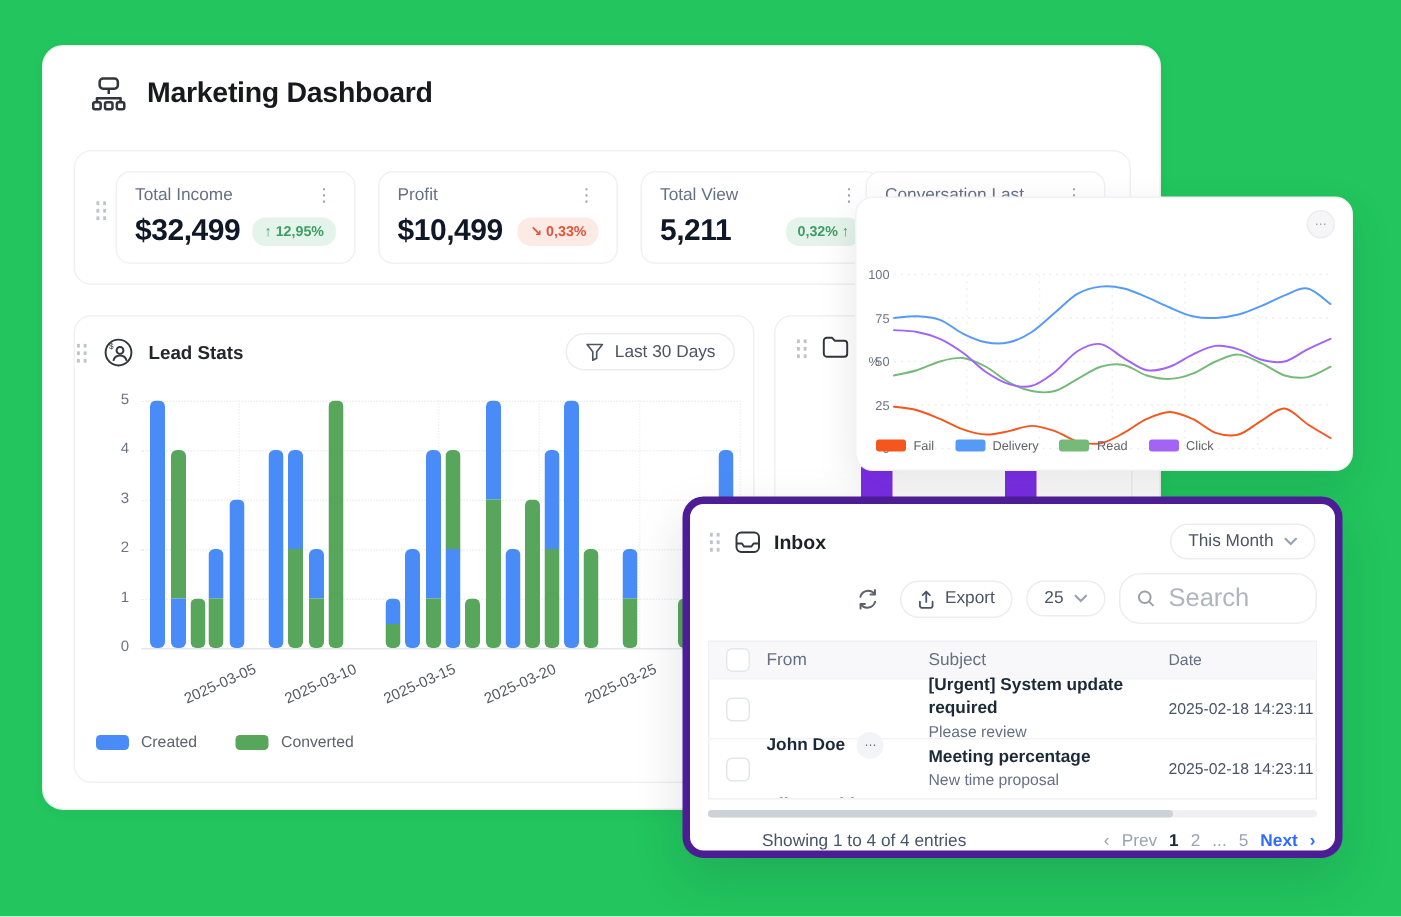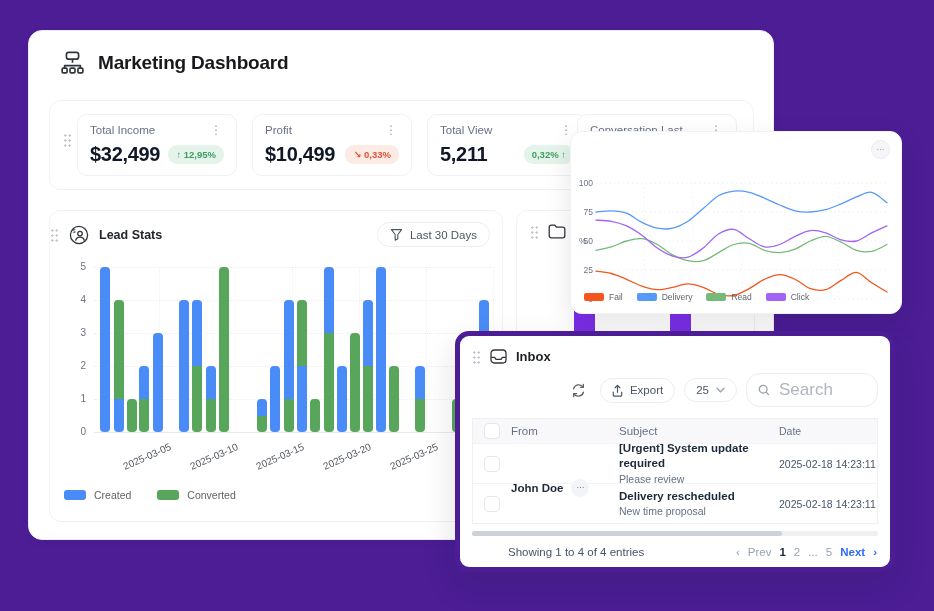--- a/index.html
+++ b/index.html
@@ -1,17 +1,17 @@
 <!DOCTYPE html>
 <html><head>
 <meta charset="utf-8">
 <style>
   html,body{margin:0;padding:0;}
   body{background:#fcfcfd;font-family:"Liberation Sans","DejaVu Sans",sans-serif;-webkit-font-smoothing:antialiased;}
-  #page{position:relative;width:934px;height:611px;overflow:hidden;background:#4c1d95;}
+  #page{position:relative;width:934px;height:611px;overflow:hidden;background:#22c55e;}
   .card{background:#fff;border-radius:14px;}
   
   #main-card{position:absolute;left:28px;top:30px;width:744px;height:508px;border:1px solid #ededf0;box-shadow:0 2px 10px rgba(16,24,40,.04);z-index:1;}
   #main-head{position:absolute;left:30px;top:18px;display:flex;align-items:center;gap:12px;}
   #main-title{font-size:19px;font-weight:700;color:#17191c;letter-spacing:-.2px;}
   
   #stats-wrap{position:absolute;left:20px;top:69px;width:703px;height:88px;border:1px solid #f1f1f4;border-radius:12px;}
   .drag{width:9px;height:14px;background-image:radial-gradient(circle,#bfc4cb 1.2px,transparent 1.3px);background-size:4.5px 5px;flex:none;}
   #stats-drag{position:absolute;left:13px;top:32px;}
   .stat-card{position:absolute;top:13px;width:160px;height:62px;border:1px solid #f1f1f4;border-radius:10px;background:#fff;padding:9px 12px;box-sizing:border-box;display:flex;flex-direction:column;justify-content:space-between;}
@@ -354,20 +354,28 @@
   <div id="inbox-card" class="card">
     <div id="ibx-head">
       <span class="drag"></span>
       <span>
         <svg width="17" height="15" viewBox="0 0 17 15" fill="none" stroke="#32363c" stroke-width="1.3" stroke-linejoin="round">
           <rect x="1" y="1" width="15" height="13" rx="3.2"></rect>
           <path d="M1.2 8.3h3.4l1.4 2h5l1.4-2h3.4"></path>
         </svg>
       </span>
       <span id="ibx-title">Inbox</span>
+      <button id="ibx-period" class="pill">
+        <span>This Month</span>
+        <span>
+          <svg width="9" height="6" viewBox="0 0 9 6" fill="none" stroke="#98a2b3" stroke-width="1.4" stroke-linecap="round">
+              <path d="M1 1.2l3.5 3.5L8 1.2"></path>
+            </svg>
+        </span>
+      </button>
     </div>
 
     <div id="ibx-tools">
       <button style="border:none;background:none;padding:4px;cursor:pointer;">
         <span>
           <svg width="17" height="17" viewBox="0 0 18 18" fill="none" stroke="#5f6368" stroke-width="1.4" stroke-linecap="round" stroke-linejoin="round">
             <path d="M13.9 5.4A5.7 5.7 0 0 0 3.8 7.2"></path>
             <path d="M14.1 2.5v3.1h-3.1"></path>
             <path d="M4.1 12.6a5.7 5.7 0 0 0 10.1-1.8"></path>
             <path d="M3.9 15.5v-3.1H7"></path>
@@ -427,21 +435,21 @@
             <span class="c-date">2025-02-18 14:23:11</span>
           </div>
           <div class="trow tdata">
             <span class="c-check">
               <span class="checkbox"></span>
             </span>
             <span class="c-from">
               <span>Alice Smith</span>
             </span>
             <span class="c-subj">
-              <div class="subj-main">Delivery rescheduled</div>
+              <div class="subj-main">Meeting percentage</div>
               <div class="subj-sub">New time proposal</div>
             </span>
             <span class="c-date">2025-02-18 14:23:11</span>
           </div>
         </div>
     </div>
 
     <div id="ibx-scroll">
       <div id="ibx-thumb"></div>
     </div>

